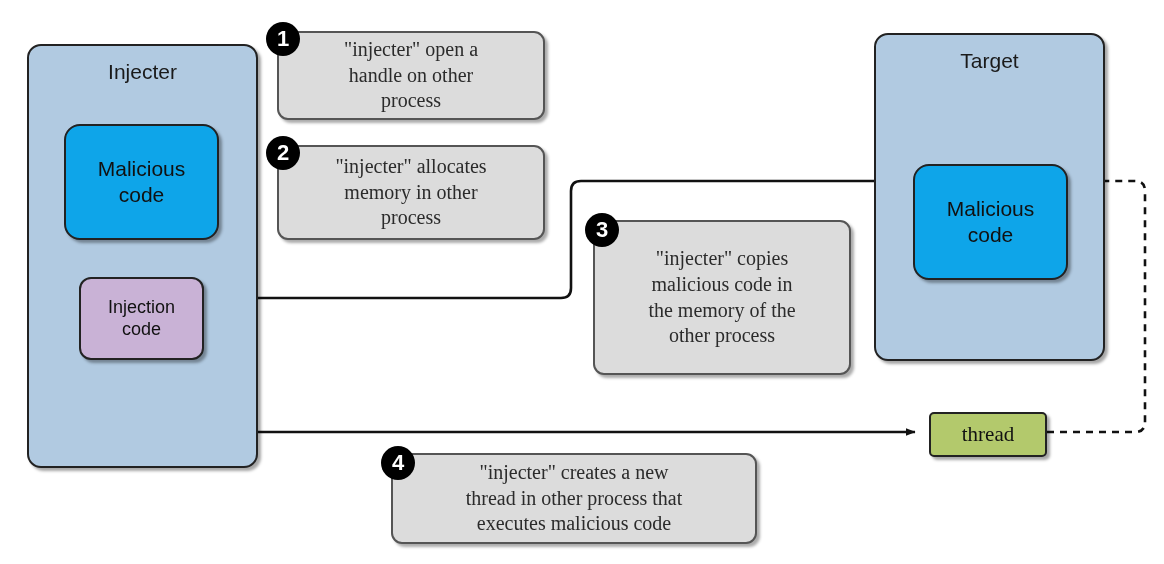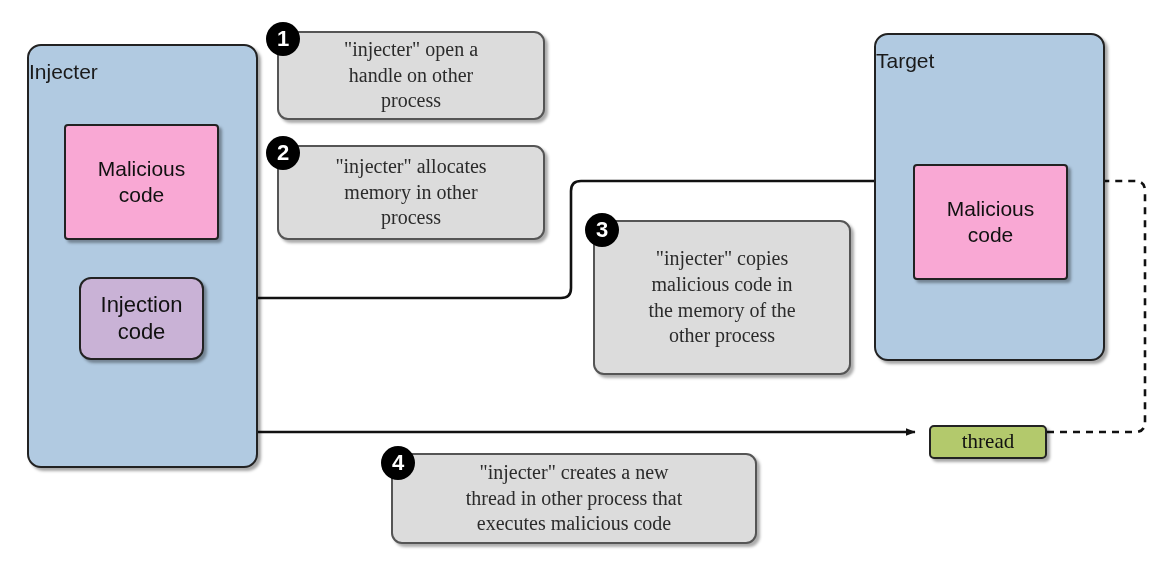--- a/index.html
+++ b/index.html
@@ -34,49 +34,49 @@
     background: #b1cae1;
     border: 2px solid #222222;
     border-radius: 14px;
     box-shadow: 3px 3px 3px rgba(0,0,0,0.35);
   }
   .process-title {
     position: absolute;
     left: 0;
     right: 0;
     top: 14px;
-    text-align: left;
+    text-align: center;
     font-size: 21px;
     color: #1a1a1a;
     font-family: "Liberation Sans", sans-serif;
   }
 
   
   .node {
     position: absolute;
     box-sizing: border-box;
     border: 2px solid #222222;
     box-shadow: 3px 3px 3px rgba(0,0,0,0.35);
     display: flex;
     align-items: center;
     justify-content: center;
     text-align: center;
     line-height: 1.22;
     color: #111111;
   }
   .node-malicious {
-    background: #f9a8d4;
-    border-radius: 4px;
+    background: #0ea5e9;
+    border-radius: 16px;
     font-size: 21px;
     font-family: "Liberation Sans", sans-serif;
   }
   .node-injection {
     background: #c9b2d6;
     border-radius: 12px;
-    font-size: 22px;
+    font-size: 18px;
     font-family: "Liberation Sans", sans-serif;
   }
   .node-thread {
     background: #b3c96c;
     border-radius: 5px;
     font-size: 21px;
     font-family: "Liberation Serif", serif;
   }
 
   
@@ -171,21 +171,21 @@
 
   <div class="process-box" style="left:874px; top:33px; width:231px; height:328px;">
     <div class="process-title">Target</div>
   </div>
 
   <div class="node node-malicious" style="left:913px; top:164px; width:155px; height:116px;">
     <span class="callout-text">Malicious
 code</span>
   </div>
 
-  <div class="node node-thread" style="left:929px; top:425px; width:118px; height:34px;">
+  <div class="node node-thread" style="left:929px; top:412px; width:118px; height:45px;">
     <span>thread</span>
   </div>
 
   <div class="callout" style="left:277px; top:31px; width:268px; height:89px;">
     <span class="callout-text">"injecter" open a
 handle on other
 process</span>
   </div>
   <div class="step-badge" style="left:266px; top:22px;">
     <span>1</span>

